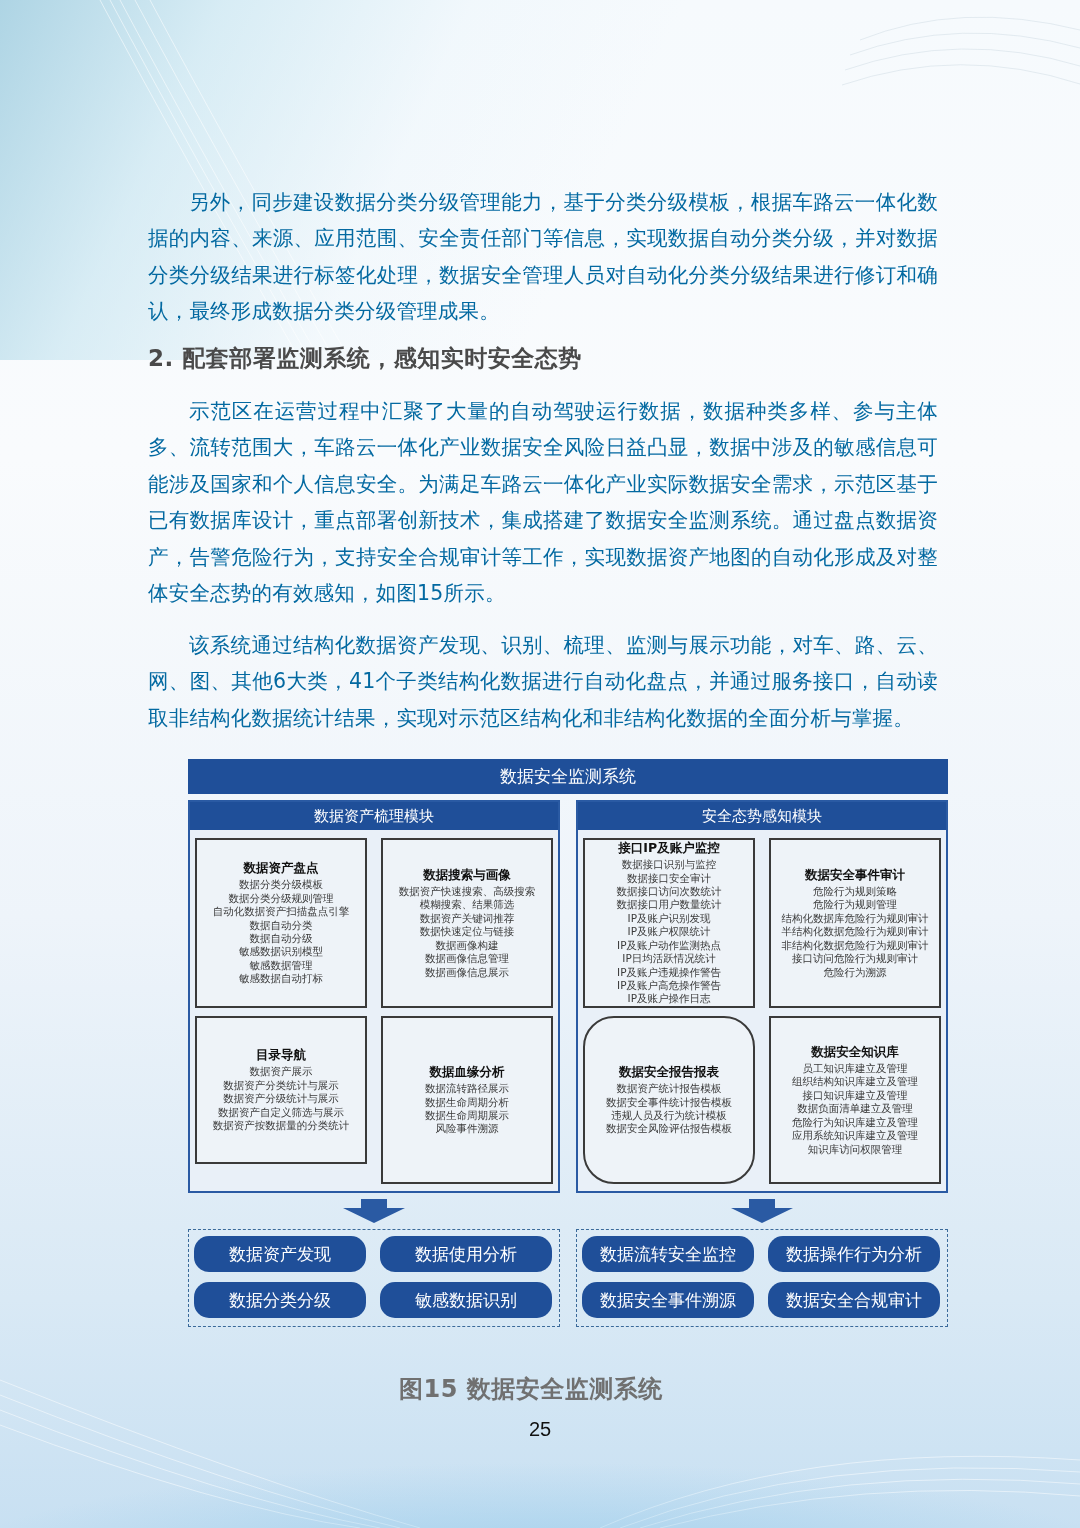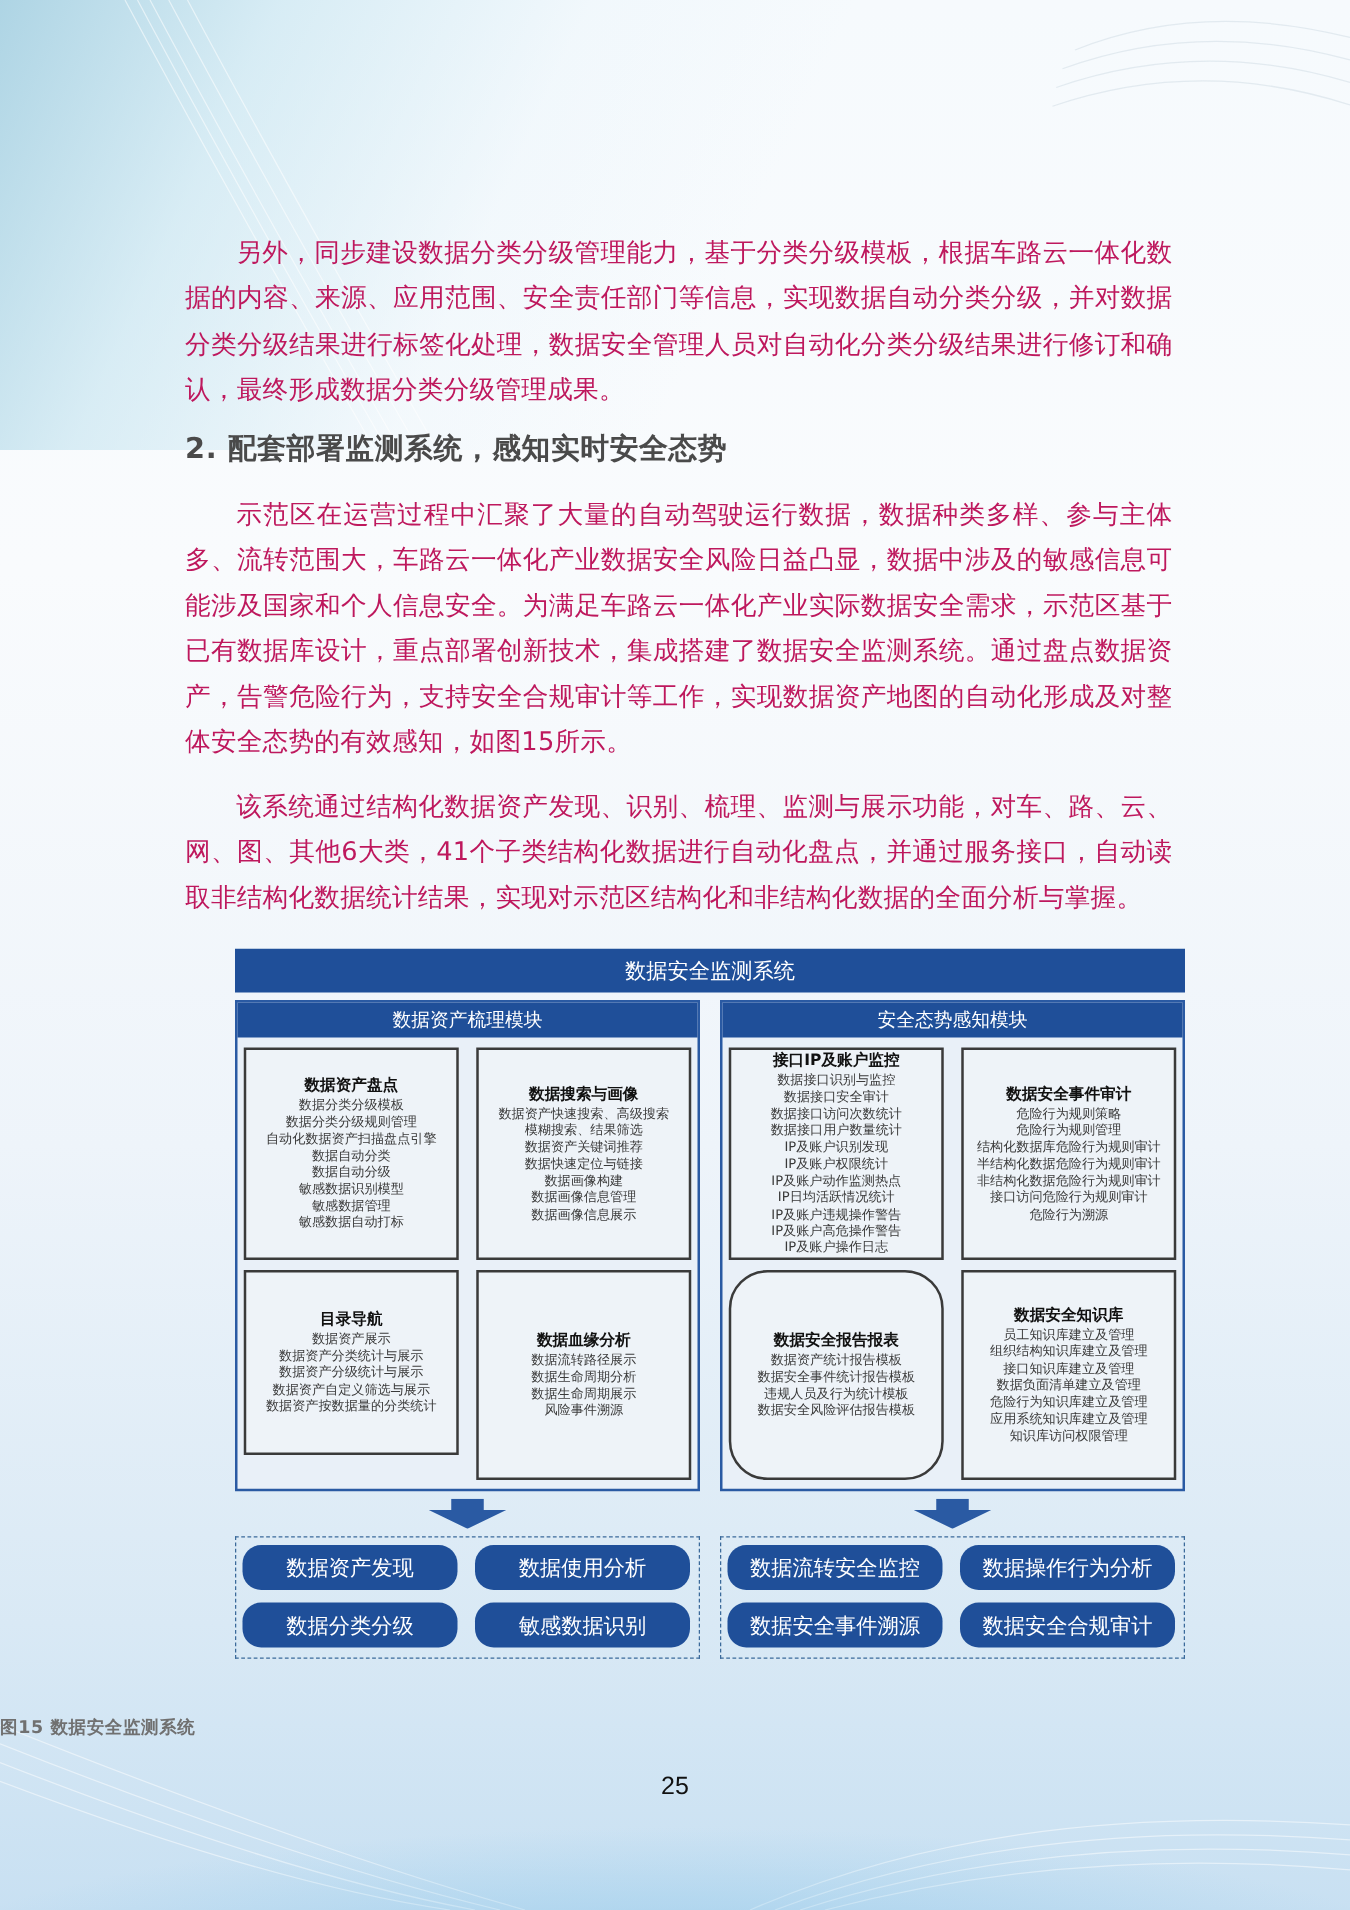--- a/index.html
+++ b/index.html
@@ -20,21 +20,21 @@
       position: absolute; left: 0; top: 0; width: 1080px; height: 1528px; pointer-events: none;
     }
     .bg-bottom {
       position: absolute; left: 0; bottom: 0; width: 1080px; height: 200px;
       background: radial-gradient(ellipse 900px 180px at 540px 260px, rgba(120,190,230,0.55), rgba(180,220,245,0) 70%);
       pointer-events: none;
     }
     .page { position: absolute; left: 0; top: 0; width: 1080px; height: 1528px; }
     .para {
       position: absolute; left: 148px; width: 790px;
-      font-size: 20.5px; line-height: 36.4px; color: #be185d;
+      font-size: 20.5px; line-height: 36.4px; color: #0369a1;
       text-indent: 2em; letter-spacing: 0.2px; text-align: justify;
     }
     .heading {
       position: absolute; left: 148px; top: 343px;
       font-size: 23px; font-weight: bold; color: #4a4a4a; letter-spacing: 0.5px;
     }
     
     .diagram { position: absolute; left: 160px; top: 759px; width: 760px; height: 570px; margin-left: 28px; }
     .sys-title {
       position: absolute; left: 0; top: 0; width: 760px; height: 35px;
@@ -66,22 +66,22 @@
       position: absolute; top: 470px; width: 372px; height: 98px;
       border: 1.5px dashed #3b6a9a;
     }
     .out-group.left { left: 0; }
     .out-group.right { left: 388px; }
     .out-btn {
       position: absolute; width: 172px; height: 36px; background: #1f4f99; color: #fff;
       font-size: 17px; display: flex; align-items: center; justify-content: center; border-radius: 15px;
     }
     .caption {
-      position: absolute; left: 0; width: 1062px; top: 1373px; text-align: left;
-      font-size: 14px; font-weight: bold; color: #707070; letter-spacing: 0.5px;
+      position: absolute; left: 0; width: 1062px; top: 1373px; text-align: center;
+      font-size: 24px; font-weight: bold; color: #707070; letter-spacing: 0.5px;
     }
     .pagenum {
       position: absolute; left: 0; width: 1080px; top: 1418px; text-align: center;
       font-size: 20px; color: #111; font-family: "Liberation Sans", sans-serif;
     }
   </style>
 </head>
 <body>
 
 <div class="bg-top"></div>

